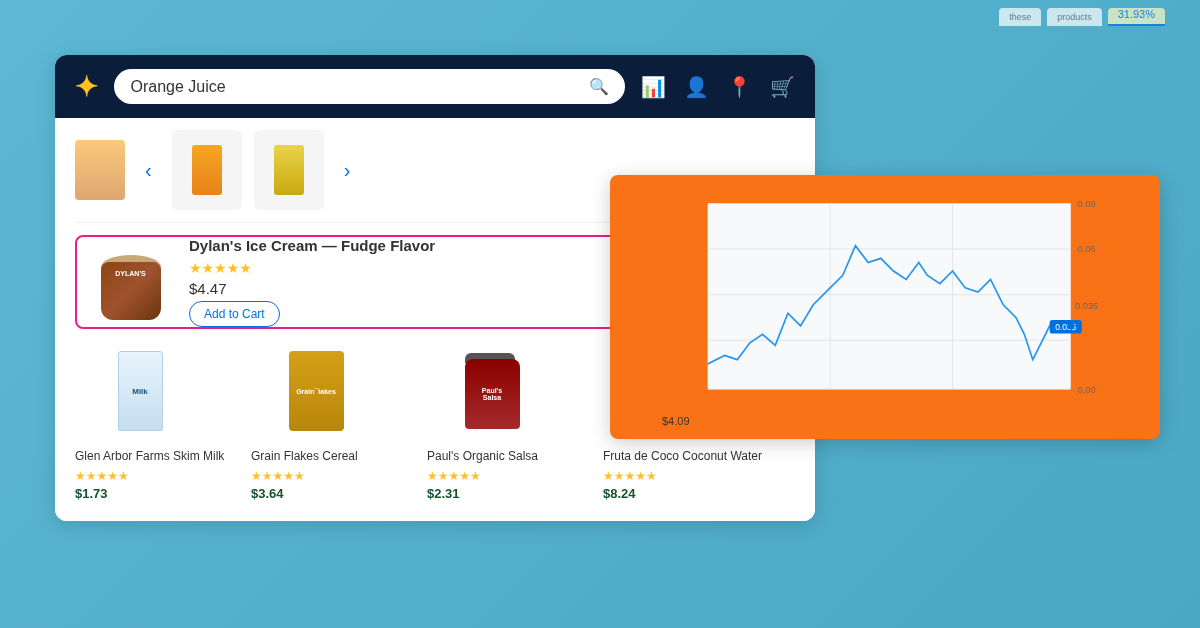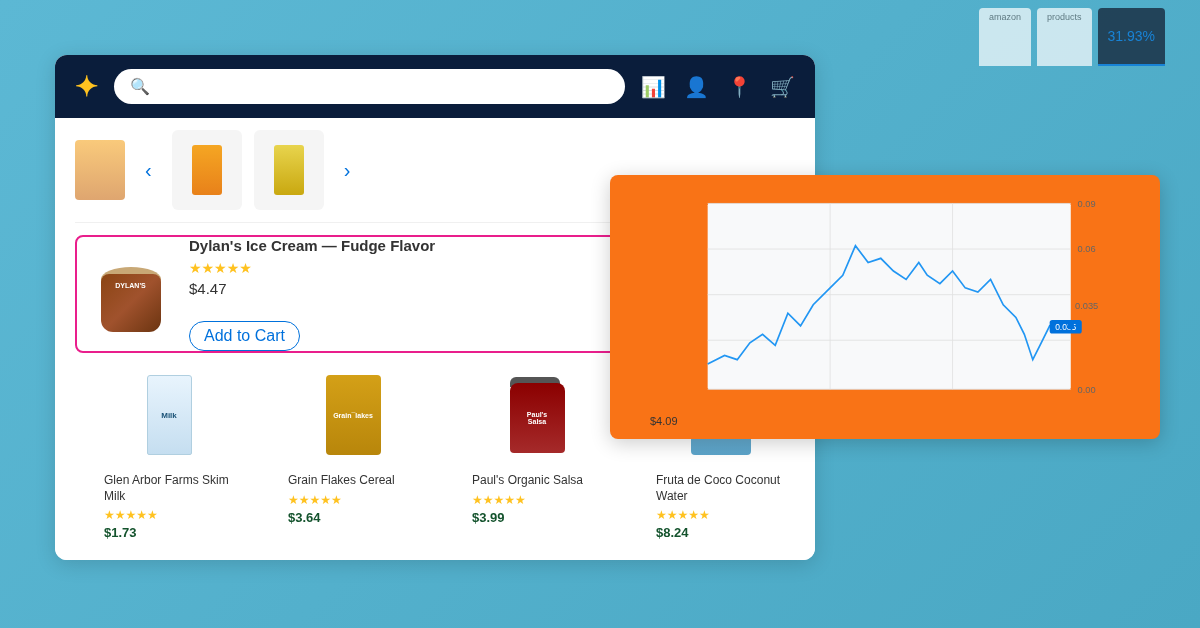--- a/index.html
+++ b/index.html
@@ -161,42 +161,40 @@
       margin-bottom: 6px;
     }
     .stars { color: #ffc220; font-size: 14px; }
     .price { font-size: 15px; font-weight: 400; color: #333; margin: 4px 0; }
     .add-to-cart-btn {
       border: 1px solid #0071dc;
       color: #0071dc;
       background: white;
       border-radius: 20px;
       padding: 5px 14px;
-      font-size: 16px;
+      font-size: 12px;
       cursor: pointer;
-      margin-top: 20px;
     }
 
     
     .also-bought {
       margin-top: 8px;
     }
     .section-title {
       font-size: 13px;
       color: #333;
       margin-bottom: 14px;
       font-weight: 400;
     }
     .products-grid {
       display: flex;
       gap: 16px;
     }
     .product-card {
       width: 160px;
-      margin-left: 29px;
     }
     .product-image-box {
       width: 130px;
       height: 100px;
       display: flex;
       align-items: center;
       justify-content: center;
       margin-bottom: 8px;
     }
     
@@ -324,30 +322,31 @@
       font-size: 9px;
       color: #666;
     }
   </style>
 </head>
 <body>
 
 <div class="bg-overlay"></div>
 
 <div class="ghost-tab-area">
-  <div class="ghost-tab">amazon</div>
+  <div class="ghost-tab">these</div>
   <div class="ghost-tab">products</div>
-  <div style="background:#0f172a;border-radius:4px 4px 0 0;padding:20px 10px;font-size:14px;color:#0071dc;border-bottom:2px solid #0071dc;">31.93%</div>
+  <div style="background:#fef9c3;border-radius:4px 4px 0 0;padding:0 10px;font-size:11px;color:#0071dc;border-bottom:2px solid #0071dc;">31.93%</div>
 </div>
 
 <div class="walmart-card">
 
   <div class="walmart-nav">
     <div class="walmart-logo">✦</div>
     <div class="search-bar">
+      <input class="search-input" type="text" value="Orange Juice" style="">
       <span class="search-icon">🔍</span>
     </div>
     <div class="nav-icons">
       <span class="nav-icon">📊</span>
       <span class="nav-icon">👤</span>
       <span class="nav-icon">📍</span>
       <span class="nav-icon">🛒</span>
     </div>
   </div>
 
@@ -406,21 +405,21 @@
 
         <div class="product-card">
           <div class="product-image-box">
             <div>
               <div class="salsa-lid"></div>
               <div class="salsa-jar"></div>
             </div>
           </div>
           <div class="product-name">Paul's Organic Salsa</div>
           <div class="product-stars">★★★★★</div>
-          <div class="product-price">$3.99</div>
+          <div class="product-price">$2.31</div>
         </div>
 
         <div class="product-card">
           <div class="product-image-box">
             <div class="coconut-box"></div>
           </div>
           <div class="product-name">Fruta de Coco Coconut Water</div>
           <div class="product-stars">★★★★★</div>
           <div class="product-price">$8.24</div>
         </div>
@@ -484,14 +483,14 @@
         470,155
       "></polyline>
 
     <rect x="445" y="148" width="38" height="16" rx="3" fill="#0071dc"></rect>
     <text x="464" y="160" font-size="10" fill="white" text-anchor="middle">0.035</text>
 
     <circle cx="470" cy="155" r="4" fill="#0071dc"></circle>
   </svg>
   
   
-  <div style="position:absolute;bottom:12px;left:40px;font-size:11px;color:#333;">$4.09</div>
+  <div style="position:absolute;bottom:12px;left:52px;font-size:11px;color:#333;">$4.09</div>
 </div>
 
 </body></html>

